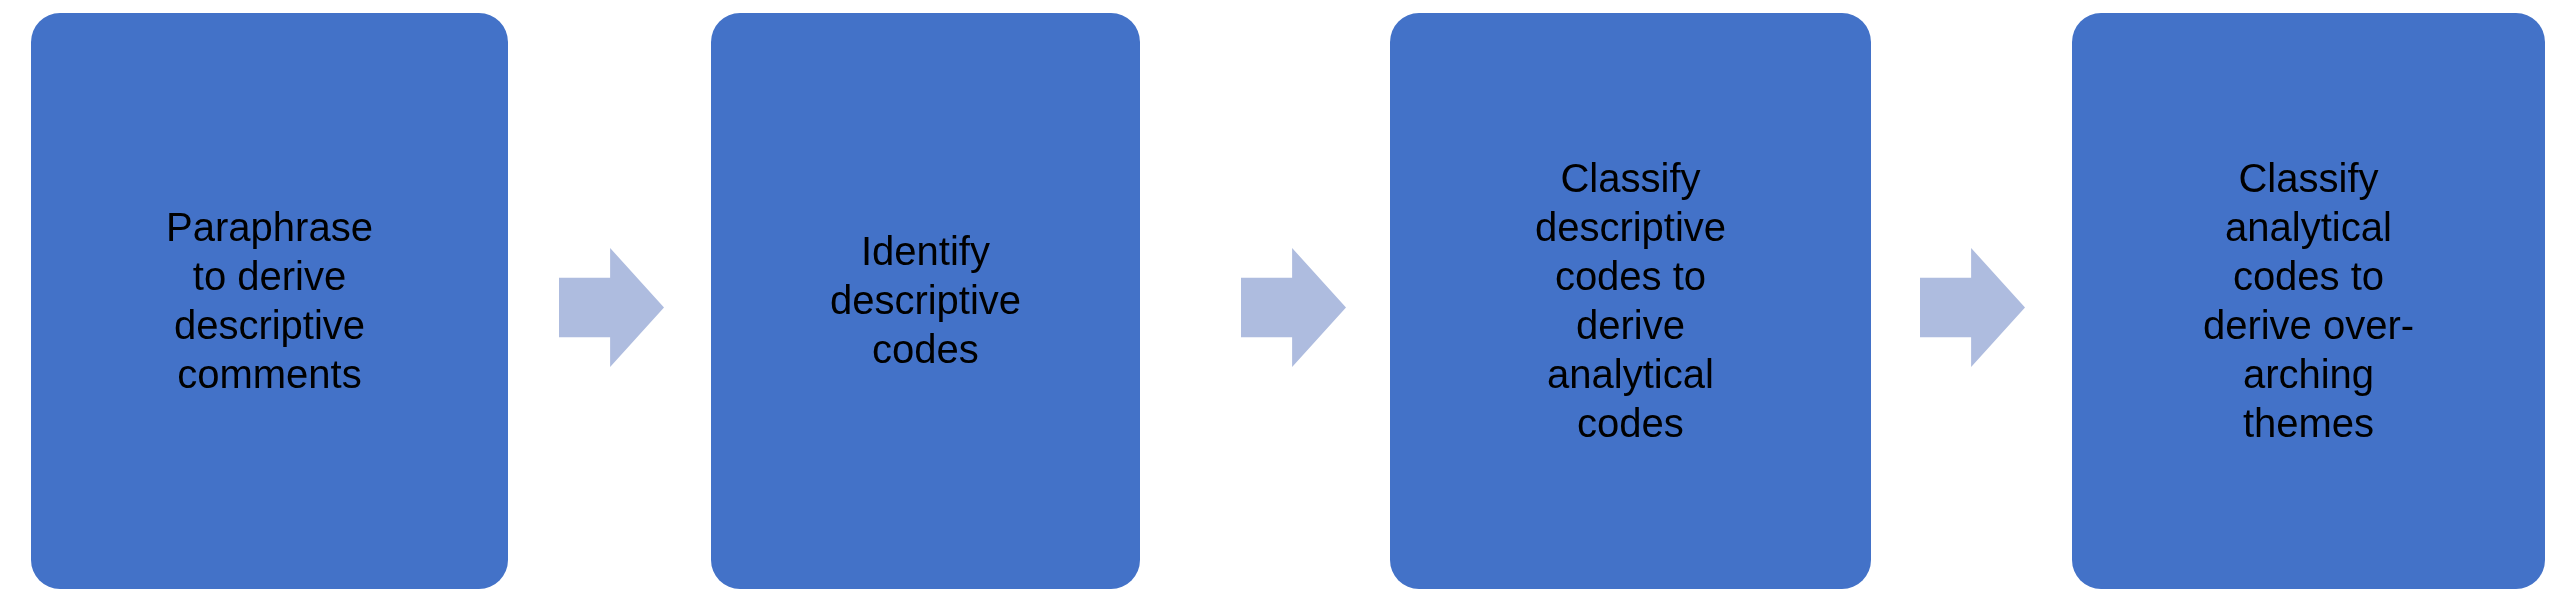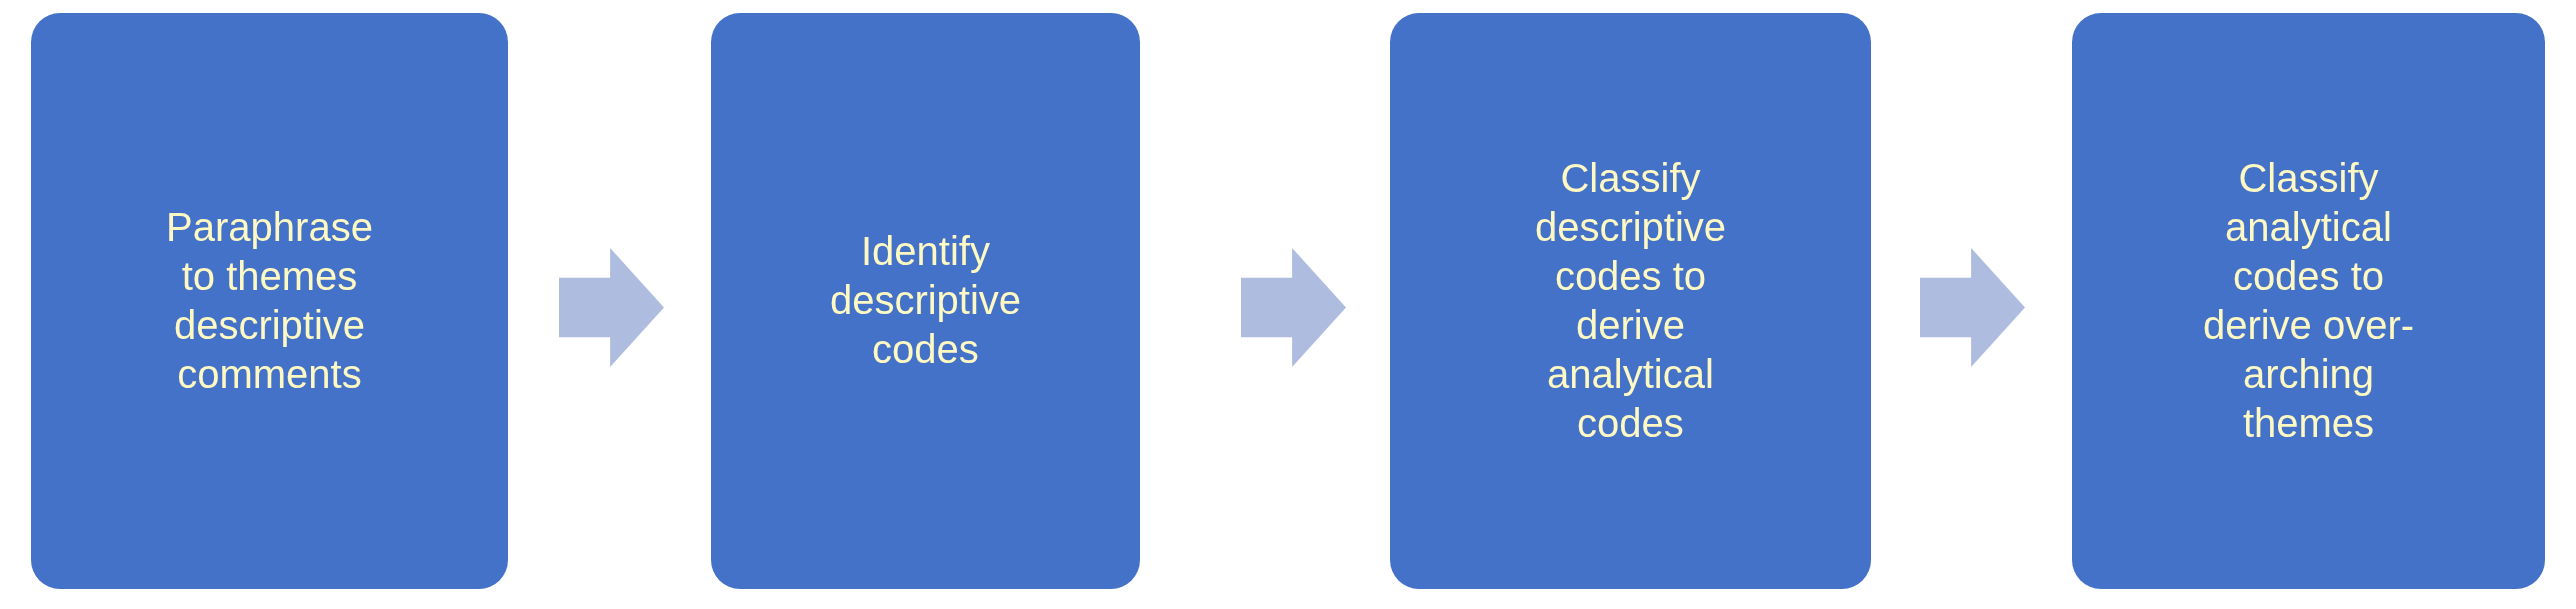--- a/index.html
+++ b/index.html
@@ -25,21 +25,21 @@
     box-sizing: border-box;
     background: #4372c8;
     border-radius: 29px;
     display: flex;
     align-items: center;
     justify-content: center;
     text-align: center;
     padding: 7px 12.5px;
   }
   .step-label {
-    color: #fef9c3;
+    color: #000000;
     font-family: "Liberation Sans", sans-serif;
     font-size: 40px;
     line-height: 49px;
     font-weight: 400;
     letter-spacing: 0px;
     white-space: pre-line;
     text-align: center;
   }
 
   #step-1 { left: 31px;   top: 12.5px; width: 477px; height: 576px; }
@@ -63,21 +63,21 @@
   #arrow-2 { left: 1241px; }
   #arrow-3 { left: 1920px; }
 </style>
 </head>
 <body>
 
 <div id="canvas">
 
   <div class="step-box" id="step-1">
     <span class="step-label">Paraphrase
-to themes
+to derive
 descriptive
 comments</span>
   </div>
 
   <div class="connector-arrow" id="arrow-1">
     <svg viewBox="0 0 152 172" preserveAspectRatio="none" aria-hidden="true">
       <polygon points="0,43 74,43 74,0 152,86 74,172 74,129 0,129" fill="#aebcdf"></polygon>
     </svg>
   </div>
 

